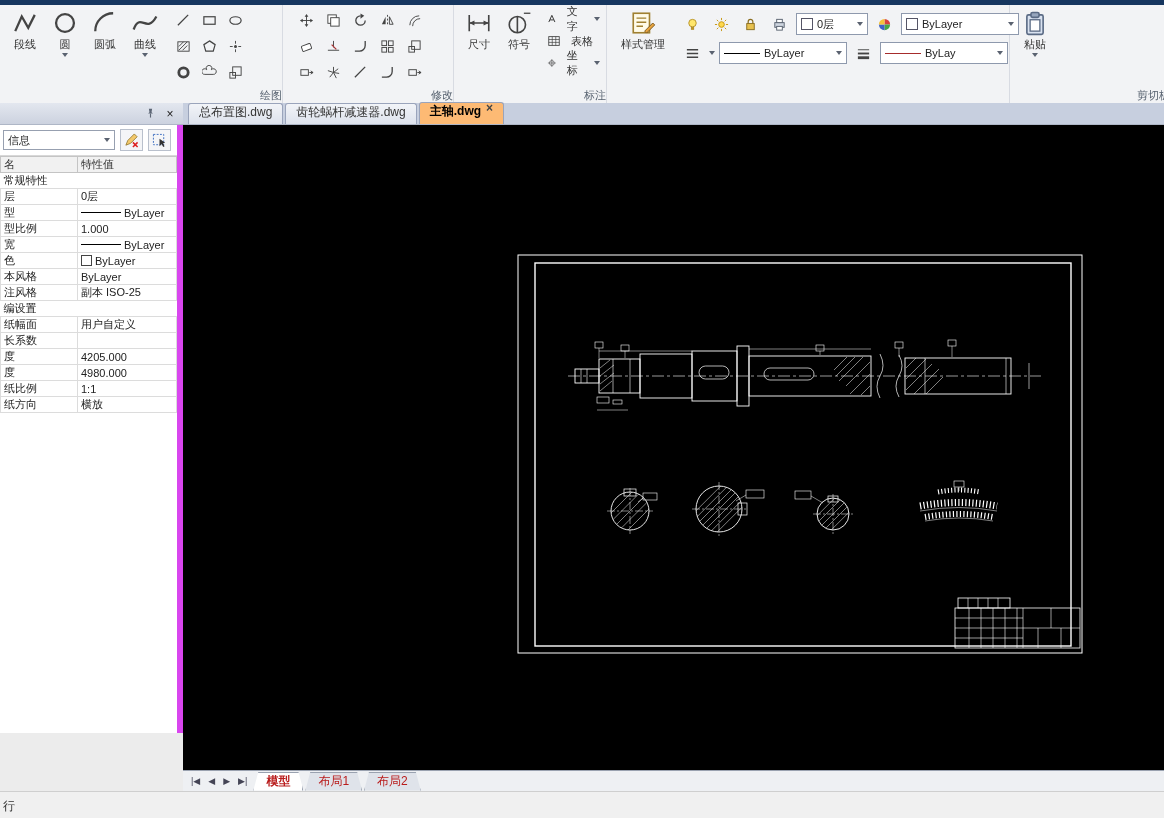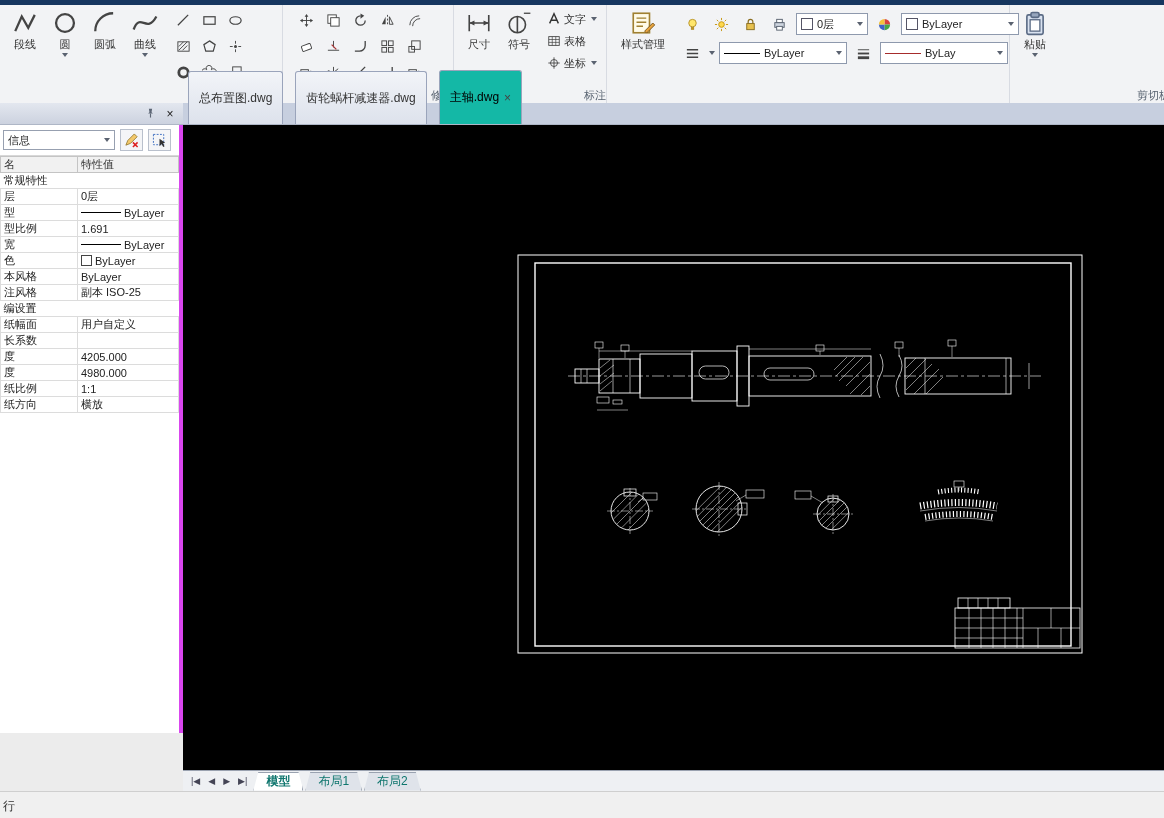--- a/index.html
+++ b/index.html
@@ -24,65 +24,65 @@
   .blabel{font-size:11px;color:#333;line-height:13px;white-space:nowrap;margin-top:2px}
   .caret{width:0;height:0;border-left:3.5px solid transparent;border-right:3.5px solid transparent;
     border-top:4px solid #5a6270;margin-top:2px}
   .caret.inline{margin:0 0 0 2px}
   .minigrid{display:grid;grid-auto-rows:26px;align-content:start;margin-left:6px}
   .minigrid.c3{grid-template-columns:repeat(3,26px)}
   .minigrid.c5{grid-template-columns:repeat(5,27px)}
   .mini{display:flex;align-items:center;justify-content:center;width:25px;height:24px;border-radius:2px}
   .mi{width:15px;height:15px}
   .stack{display:flex;flex-direction:column;justify-content:flex-start;margin-left:4px}
-  .smalltool{display:flex;align-items:center;gap:3px;height:22px;padding:0 4px;font-size:11px;color:#333;border-radius:2px}
+  .smalltool{display:flex;align-items:center;gap:10px;height:22px;padding:0 4px;font-size:11px;color:#333;border-radius:2px}
   .smalltool .mi{width:14px;height:14px}
   .props-col{display:flex;flex-direction:column;gap:5px;margin-left:6px;padding-top:4px}
   .prow{display:flex;align-items:center;gap:4px}
   .dd{display:inline-flex;align-items:center;gap:4px;background:#fff;border:1px solid #8e99ad;
     height:20px;padding:0 4px;font-size:11px;color:#222;white-space:nowrap}
   .dd .grow{flex:1}
   .line-preview{width:36px;border-top:1px solid #000;height:0}
   .line-preview.red{border-top:1.5px solid #a62c2c}
   .swatch{width:10px;height:10px;border:1px solid #556;background:#fff;flex:0 0 auto}
   
   .tabrow{position:absolute;top:103px;left:0;width:100%;height:22px;display:flex}
   .palette-titlebar{flex:0 0 183px;background:linear-gradient(#e3e7ef,#ccd2df);border-bottom:1px solid #aeb6c6;
     display:flex;align-items:center;justify-content:flex-end;gap:6px;padding-right:6px;box-sizing:border-box}
   .ptb-btn{width:14px;height:14px;display:flex;align-items:center;justify-content:center}
   .doc-tabs{flex:1;background:#c7cfdf;display:flex;align-items:flex-end;padding-left:5px;border-bottom:1px solid #aeb6c6;box-sizing:border-box}
-  .doctab{height:20px;display:flex;align-items:center;gap:5px;padding:16px 10px;margin-right:12px;
+  .doctab{height:20px;display:flex;align-items:flex-start;gap:5px;padding:0 10px;margin-right:2px;
     background:linear-gradient(#f2f4f8,#dde2ec);border:1px solid #9aa4bb;border-bottom:none;
     border-radius:3px 3px 0 0;font-size:12px;color:#333;white-space:nowrap}
-  .doctab.active{background:#14b8a6;font-weight:normal;color:#000;height:21px}
+  .doctab.active{background:#fdba74;font-weight:bold;color:#000;height:21px}
   .doctab .close{font-size:12px;color:#444;line-height:10px}
   
   .panel{position:absolute;top:125px;left:0;width:183px;height:608px;background:#fff;
-    border-right:4px solid #d946ef;box-sizing:border-box}
+    border-right:6px solid #d946ef;box-sizing:border-box}
   .panel-top{display:flex;align-items:center;gap:5px;padding:4px 3px;border-bottom:1px solid #d8d8d8}
   .sel-dd{display:flex;align-items:center;width:112px;height:20px;border:1px solid #97a0b0;background:#fff;
     padding:0 4px;font-size:11px;box-sizing:border-box}
   .sel-dd .grow{flex:1}
   .tool-btn{width:21px;height:20px;border:1px solid #b9c0cc;background:#f4f5f7;display:flex;align-items:center;justify-content:center}
   .ptable{width:100%;border-collapse:collapse;table-layout:fixed;font-size:11px}
   .ptable td{border:1px solid #dcdcdc;height:15px;padding:0 3px;white-space:nowrap;overflow:hidden;vertical-align:middle}
   .ptable .hdr td{background:#f1f1f1;border-color:#c4c4c4;color:#333}
   .ptable td.c1{width:70px}
   .ptable tr.section td{font-weight:normal;border-left:none;border-right:none}
   .valflex{display:flex;align-items:center;gap:3px}
   .valflex .vline{flex:0 0 40px;border-top:1px solid #000;height:0}
   .valflex .vswatch{flex:0 0 9px;width:9px;height:9px;border:1px solid #444;background:#fff}
   
   .canvas{position:absolute;top:125px;left:183px;width:981px;height:645px;background:#000;cursor:crosshair}
   .canvas svg{display:block}
   
   .layoutbar{position:absolute;top:770px;left:183px;width:981px;height:21px;background:#eef0f3;
     border-top:1px solid #9aa2b0;display:flex;align-items:center;padding-left:4px;box-sizing:border-box}
   .navbtn{font-size:9px;color:#445;padding:0 4px;line-height:18px}
-  .ltab{height:18px;display:flex;align-items:center;padding:0 12px;font-size:12px;color:#0f766e;
+  .ltab{height:18px;display:flex;align-items:center;padding:0 12px;font-size:12px;color:#b91c1c;
     border:1px solid #9aa2b0;border-bottom:none;background:#dfe3ea;margin-left:2px;
     clip-path:polygon(5px 0,calc(100% - 5px) 0,100% 100%,0 100%)}
   .ltab.active{background:#fff;font-weight:bold}
   
   .statusbar{position:absolute;top:791px;left:0;width:100%;height:27px;background:#f0f0f0;
     border-top:1px solid #cfcfcf;display:flex;align-items:flex-end;padding:0 3px 3px;box-sizing:border-box;font-size:12px;color:#333}
 </style>
 </head>
 <body>
 
@@ -618,21 +618,21 @@
       <td class="c1">型</td>
       <td>
             <span class="valflex">
               <span class="vline"></span>
               <span>ByLayer</span>
             </span>
           </td>
     </tr>
     <tr>
       <td class="c1">型比例</td>
-      <td>1.691</td>
+      <td>1.000</td>
     </tr>
     <tr>
       <td class="c1">宽</td>
       <td>
             <span class="valflex">
               <span class="vline"></span>
               <span>ByLayer</span>
             </span>
           </td>
     </tr>

